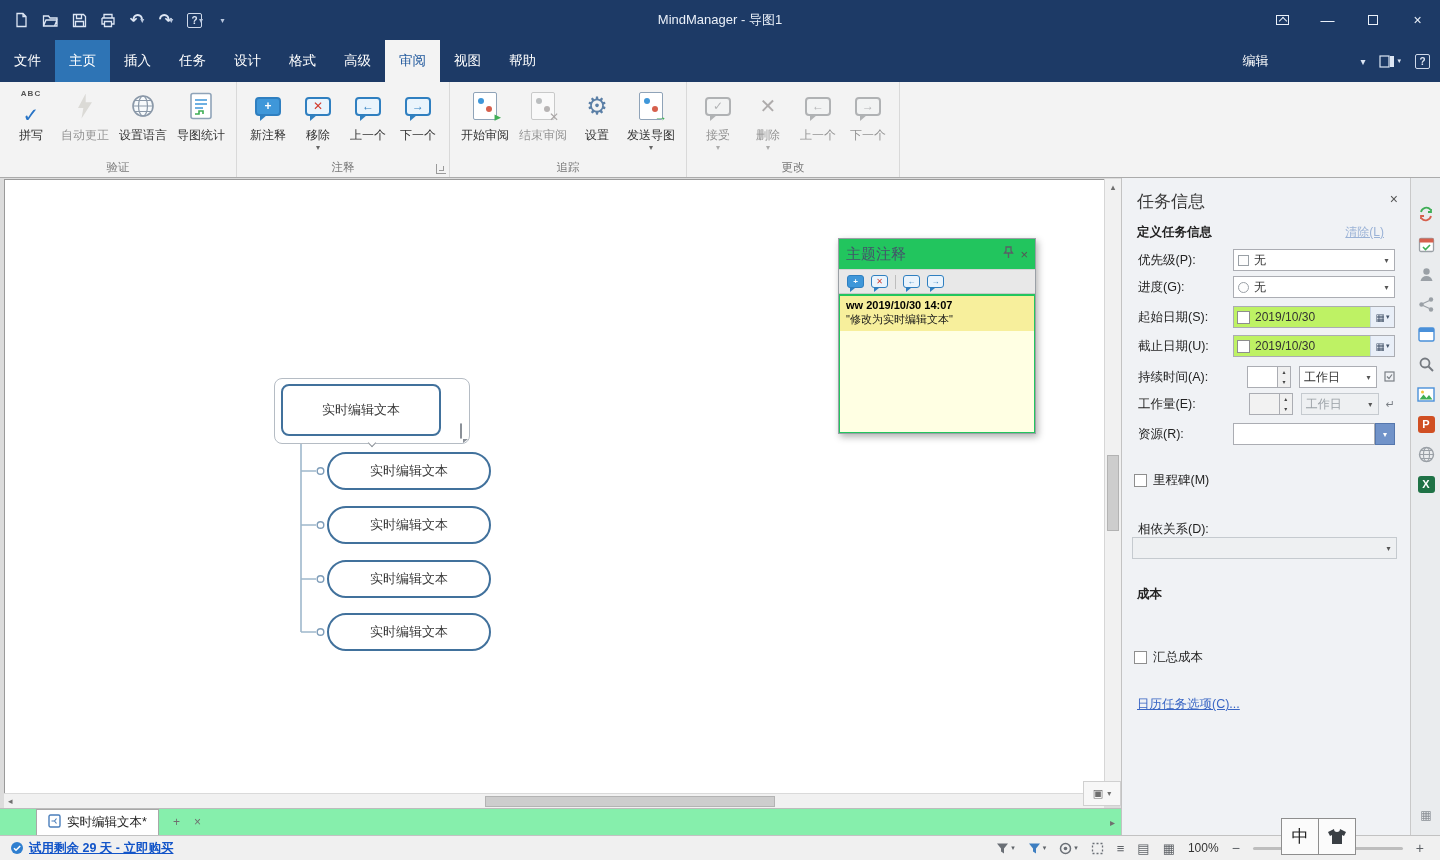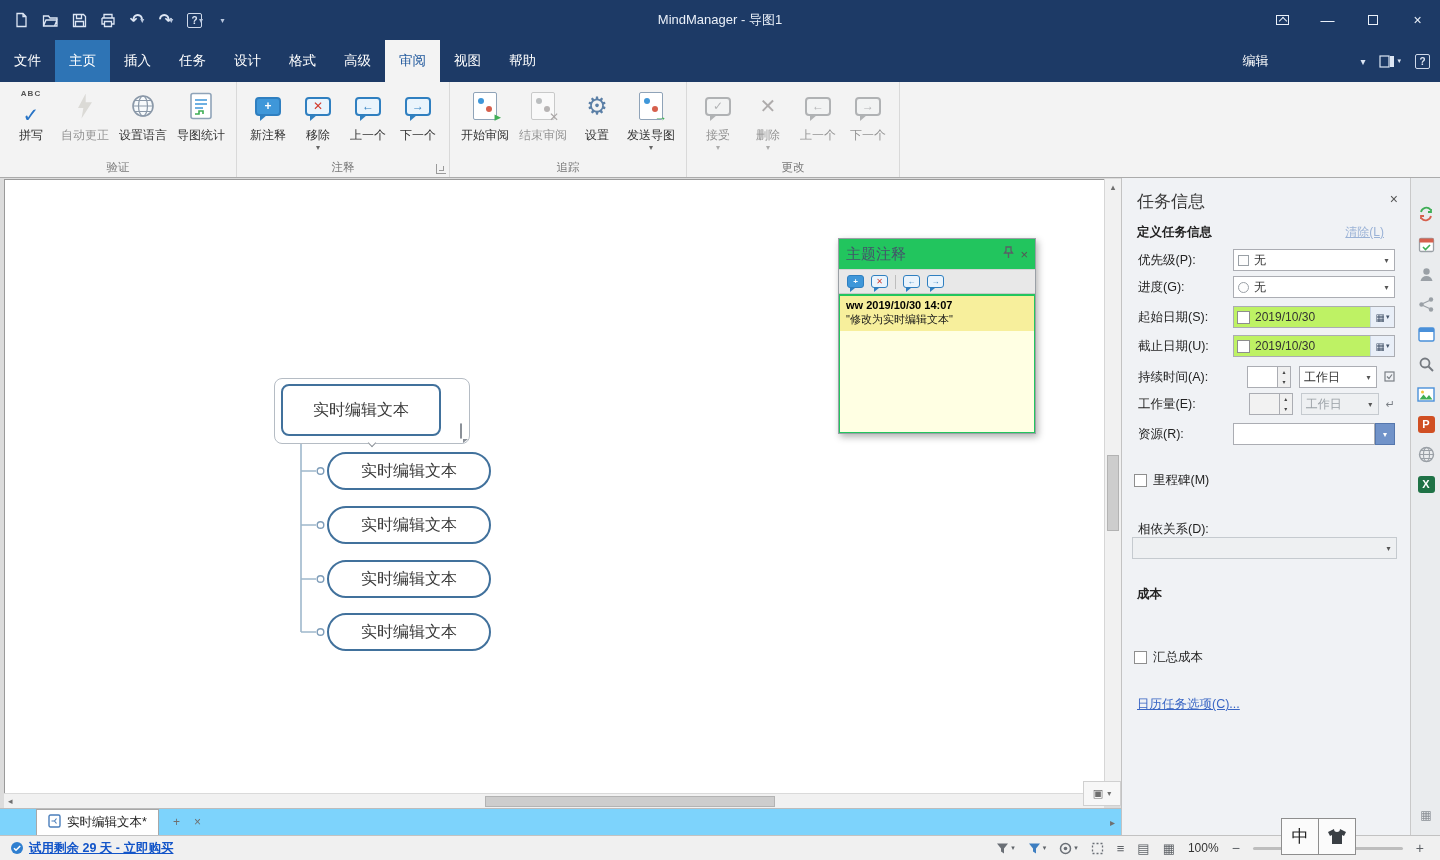--- a/index.html
+++ b/index.html
@@ -50,21 +50,21 @@
 .mdoc .ovg{position:absolute;right:-5px;bottom:-4px;font-size:13px;font-weight:bold;color:#3fae56;line-height:1}
 .mdoc .ovr{position:absolute;right:-5px;bottom:-4px;font-size:12px;font-weight:bold;color:#d23b2e;line-height:1}
 .gearg{font-size:24px;color:#5b7fa6;line-height:1}
 .bigx{font-size:20px;font-weight:bold;color:#c0504d;line-height:1}
 .launcher{position:absolute;right:3px;bottom:3px;width:10px;height:10px;border-left:1px solid #9a9a9a;border-bottom:1px solid #9a9a9a}
 .launcher::after{content:"";position:absolute;right:2px;top:2px;width:4px;height:4px;border-right:1.2px solid #9a9a9a;border-bottom:1.2px solid #9a9a9a}
 
 .mainbg{position:absolute;left:0;top:178px;width:1124px;height:657px;background:#dcdcdc}
 .canvas{position:absolute;left:4px;top:179px;width:1100px;height:614px;background:#fff;border-top:1px solid #9a9a9a;border-left:1px solid #9a9a9a}
 .connectors{position:absolute;left:0;top:0;pointer-events:none}
-.topic{position:absolute;display:flex;align-items:center;justify-content:center;background:#fff;border:2px solid #41719c;font-size:16px;color:#3a3a3a}
+.topic{position:absolute;display:flex;align-items:center;justify-content:center;background:#fff;border:2px solid #41719c;font-size:13px;color:#3a3a3a}
 .sel-frame{position:absolute;left:269px;top:198px;width:196px;height:66px;border:1px solid #b5bcc4;border-radius:8px;background:#fff}
 .topic.root{left:6px;top:5px;width:160px;height:52px;border-radius:8px;border-width:2.5px}
 .comment-ind{position:absolute;right:7px;bottom:5px}
 .mini-bub{width:14px;height:10px;border:1.5px solid #8b9199;border-radius:3px;background:#fff;position:relative}
 .mini-bub::after{content:"";position:absolute;left:2px;bottom:-5px;border-top:4px solid #8b9199;border-right:5px solid transparent}
 .collapse-chev{position:absolute;left:50%;bottom:-5px;width:8px;height:8px;margin-left:-4px;background:#fff}
 .collapse-chev::after{content:"";position:absolute;left:1px;top:0;width:5px;height:5px;border-right:1.4px solid #8b9199;border-bottom:1.4px solid #8b9199;transform:rotate(45deg)}
 .topic.child{left:322px;width:164px;height:38px;border-radius:19px}
 .c1{top:272px}.c2{top:326px}.c3{top:380px}.c4{top:433px}
 
@@ -82,21 +82,21 @@
 .note-txt{font-size:11px;color:#1a1a1a;margin-top:1px}
 
 .vscroll{position:absolute;left:1104px;top:179px;width:17px;height:614px;background:#f1f1f1;border-left:1px solid #d6d6d6}
 .vthumb{position:absolute;left:2px;right:2px;top:276px;height:76px;background:#cdcdcd;border:1px solid #b3b3b3}
 .sarrow{position:absolute;left:0;right:0;text-align:center;font-size:9px;color:#6f6f6f}
 .hscroll{position:absolute;left:4px;top:793px;width:1100px;height:15px;background:#f1f1f1;border-top:1px solid #dadada}
 .hthumb{position:absolute;left:481px;top:2px;width:290px;height:11px;background:#cdcdcd;border:1px solid #b3b3b3}
 .harrow{position:absolute;top:2px;font-size:9px;color:#6f6f6f}
 .pagenav{position:absolute;left:1083px;top:781px;width:38px;height:25px;display:flex;align-items:center;justify-content:center;gap:4px;background:#f7f7f7;border:1px solid #d0d0d0;color:#6f6f6f;font-size:11px}
 
-.tabstrip{position:absolute;left:0;top:808px;width:1121px;height:27px;background:#7dd3fc;border-top:1px solid #bcbcbc;display:flex;align-items:center}
+.tabstrip{position:absolute;left:0;top:808px;width:1121px;height:27px;background:#86efac;border-top:1px solid #bcbcbc;display:flex;align-items:center}
 .doc-tab{margin-left:36px;height:26px;background:#fff;border:1px solid #a8a8a8;border-bottom:none;display:flex;align-items:center;gap:6px;padding:0 11px;font-size:12.5px;color:#222}
 .ts-ic{margin-left:14px;color:#6f6f6f;font-size:12px}
 .ts-right{margin-left:auto;margin-right:6px;color:#6f6f6f;font-size:10px}
 
 .taskpanel{position:absolute;left:1121px;top:178px;width:289px;height:657px;background:#f0f2f5;border-left:1px solid #c3c3c3;font-size:12.5px}
 .tp-title{position:absolute;left:15px;top:12px;font-size:17px;color:#3a3a3a}
 .tp-close{position:absolute;right:12px;top:13px;font-size:14px;color:#555}
 .tp-sec{position:absolute;left:15px;font-weight:bold;color:#222}
 .tp-clear{position:absolute;right:26px;top:46px;color:#9ab2d6;font-size:12px;text-decoration:underline}
 .tp-row{position:absolute;left:16px;right:15px;height:22px;display:flex;align-items:center}

